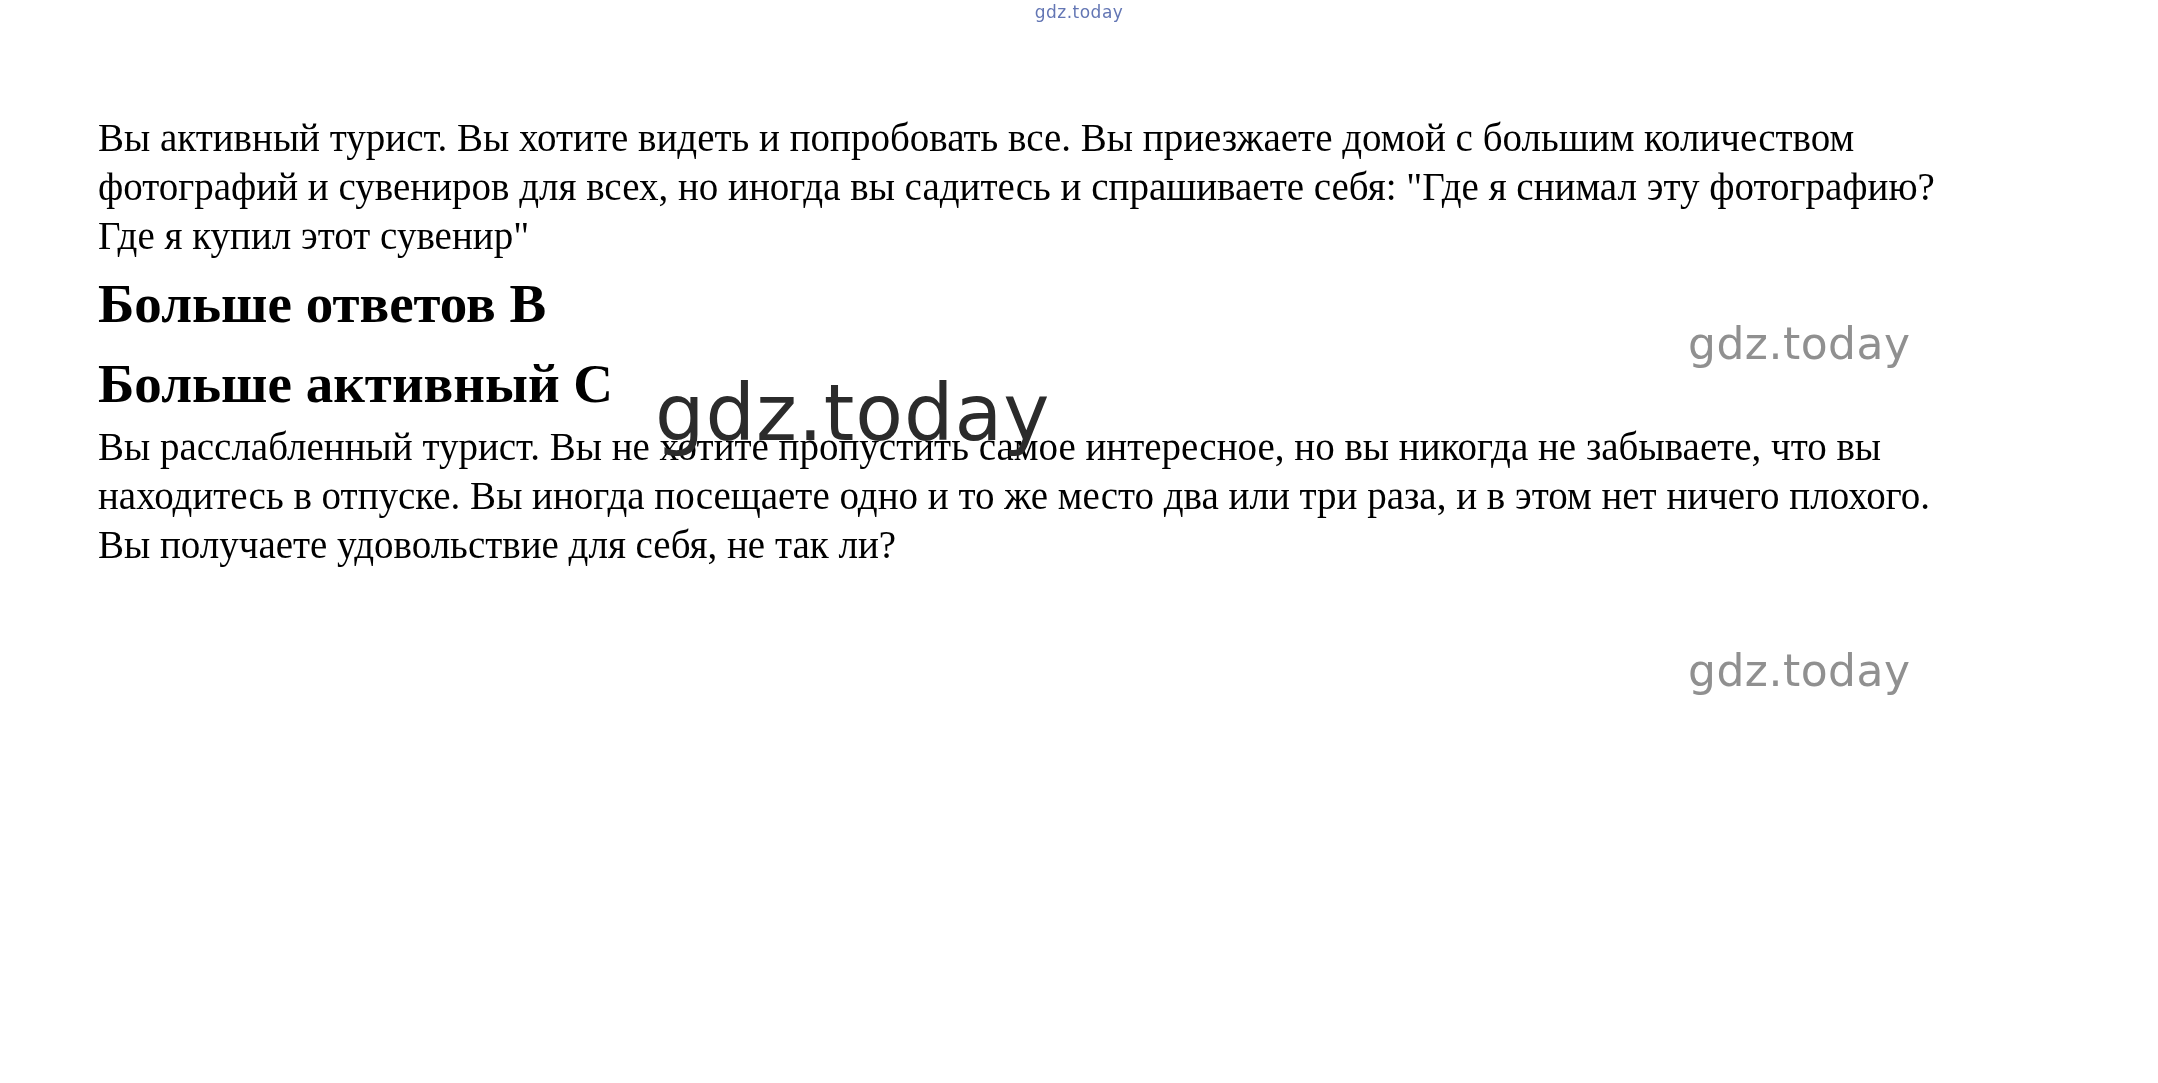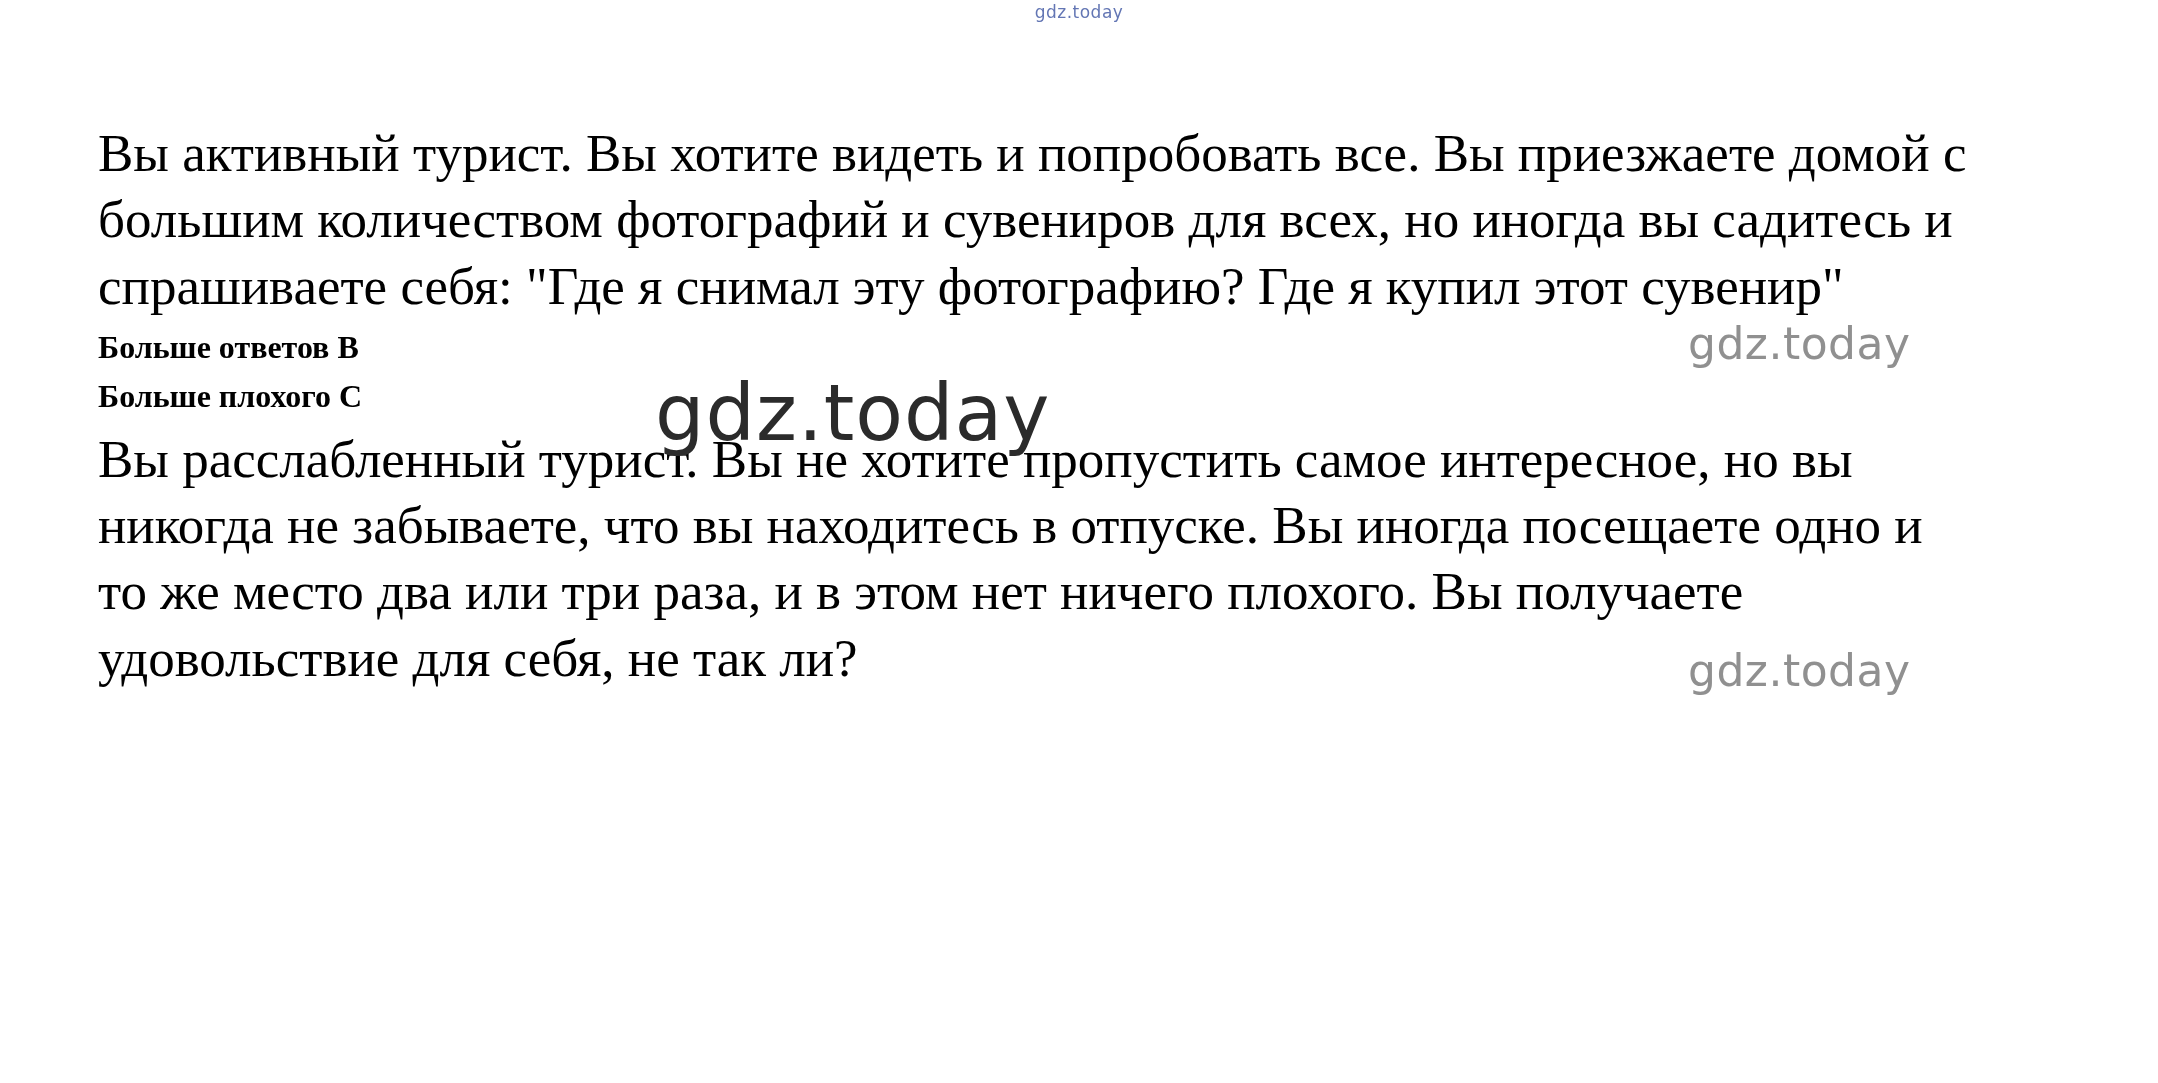--- a/index.html
+++ b/index.html
@@ -31,29 +31,29 @@
 
   
   .doc {
     position: absolute;
     left: 98px;
     top: 112px;
     width: 1870px;
   }
 
   .para {
-    font-size: 53px;
+    font-size: 39px;
     line-height: 1.25;
     color: #000000;
-    margin: 8px 0 2px 0;
+    margin: 2px 0 2px 0;
     font-family: "Liberation Serif", serif;
   }
 
   .heading {
-    font-size: 32px;
+    font-size: 55px;
     line-height: 1.3;
     font-weight: bold;
     color: #000000;
     margin: 8px 0 4px 0;
     font-family: "Liberation Serif", serif;
   }
 
   
   .watermark-center {
     position: absolute;
@@ -81,19 +81,19 @@
   .wm-2 { left: 1688px; top: 645px; }
 </style>
 </head>
 <body>
 
 <div class="top-watermark">gdz.today</div>
 
 <div class="doc">
   <p class="para">Вы активный турист. Вы хотите видеть и попробовать все. Вы приезжаете домой с большим количеством фотографий и сувениров для всех, но иногда вы садитесь и спрашиваете себя: "Где я снимал эту фотографию? Где я купил этот сувенир"</p>
   <h3 class="heading">Больше ответов В</h3>
-  <h3 class="heading">Больше плохого С</h3>
+  <h3 class="heading">Больше активный С</h3>
   <p class="para">Вы расслабленный турист. Вы не хотите пропустить самое интересное, но вы никогда не забываете, что вы находитесь в отпуске. Вы иногда посещаете одно и то же место два или три раза, и в этом нет ничего плохого. Вы получаете удовольствие для себя, не так ли?</p>
 </div>
 
 <div class="watermark-center">gdz.today</div>
 <div class="watermark-small wm-1">gdz.today</div>
 <div class="watermark-small wm-2">gdz.today</div>
 
 </body></html>

